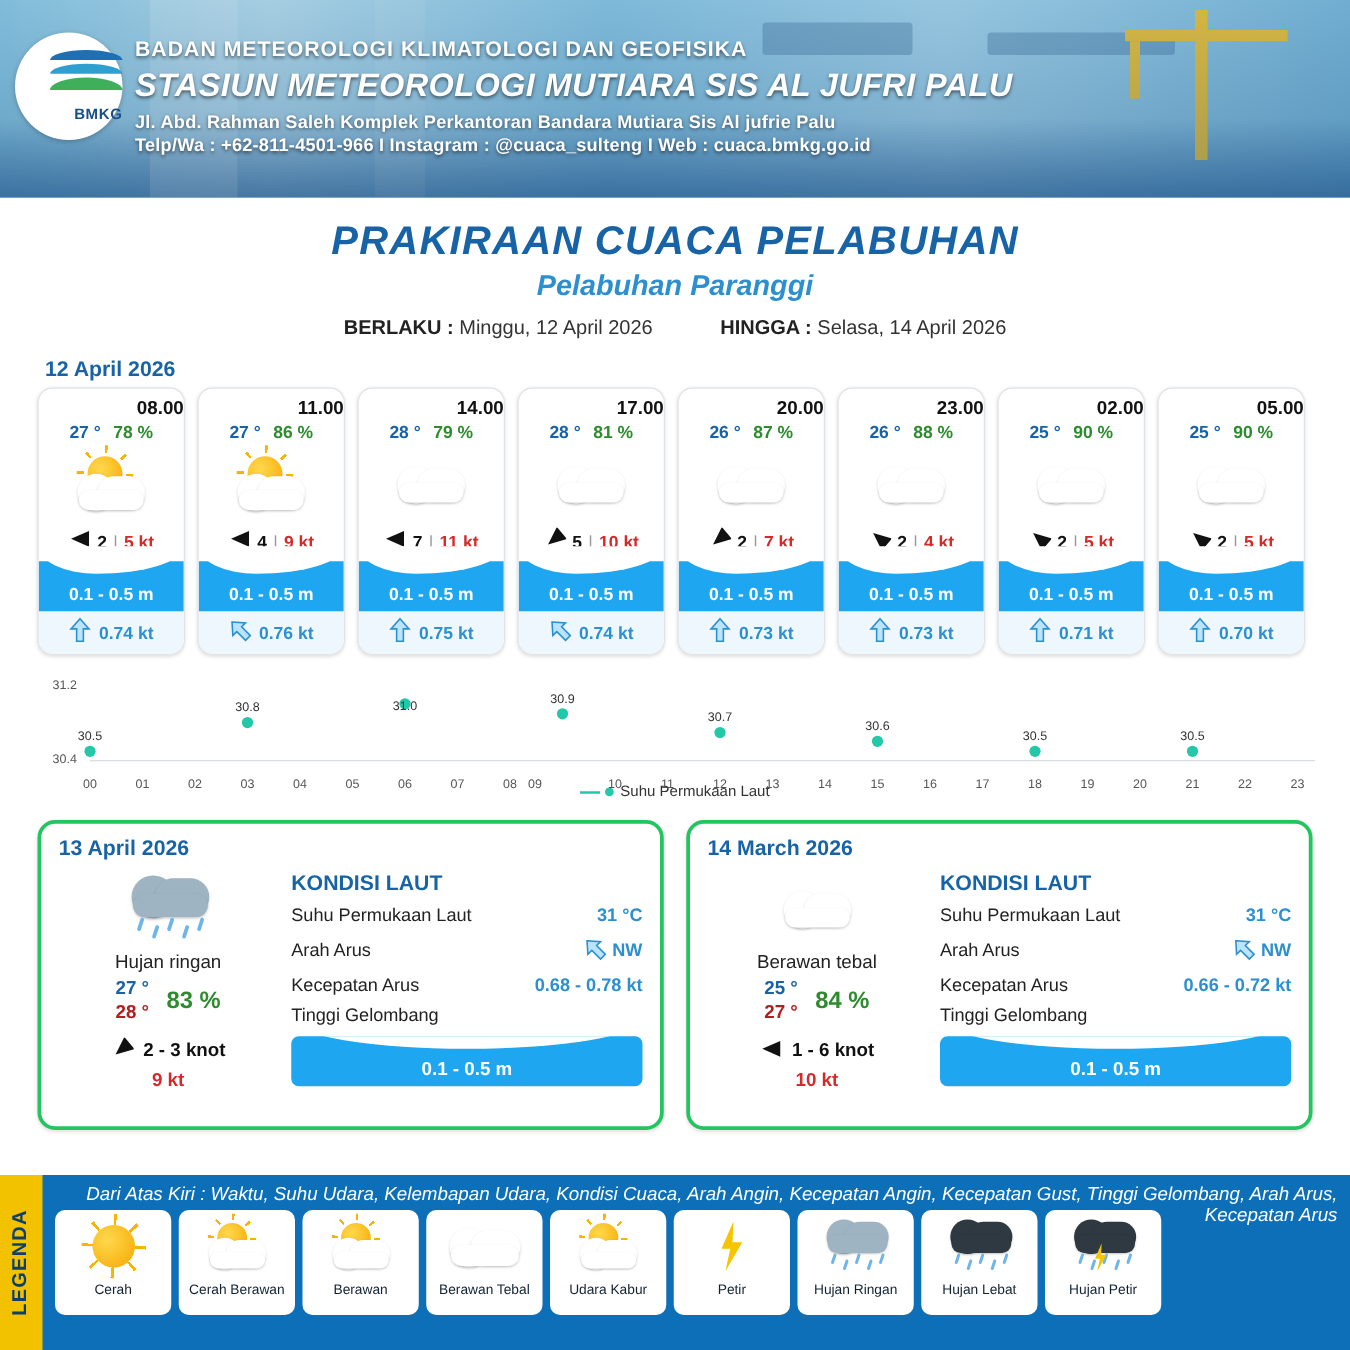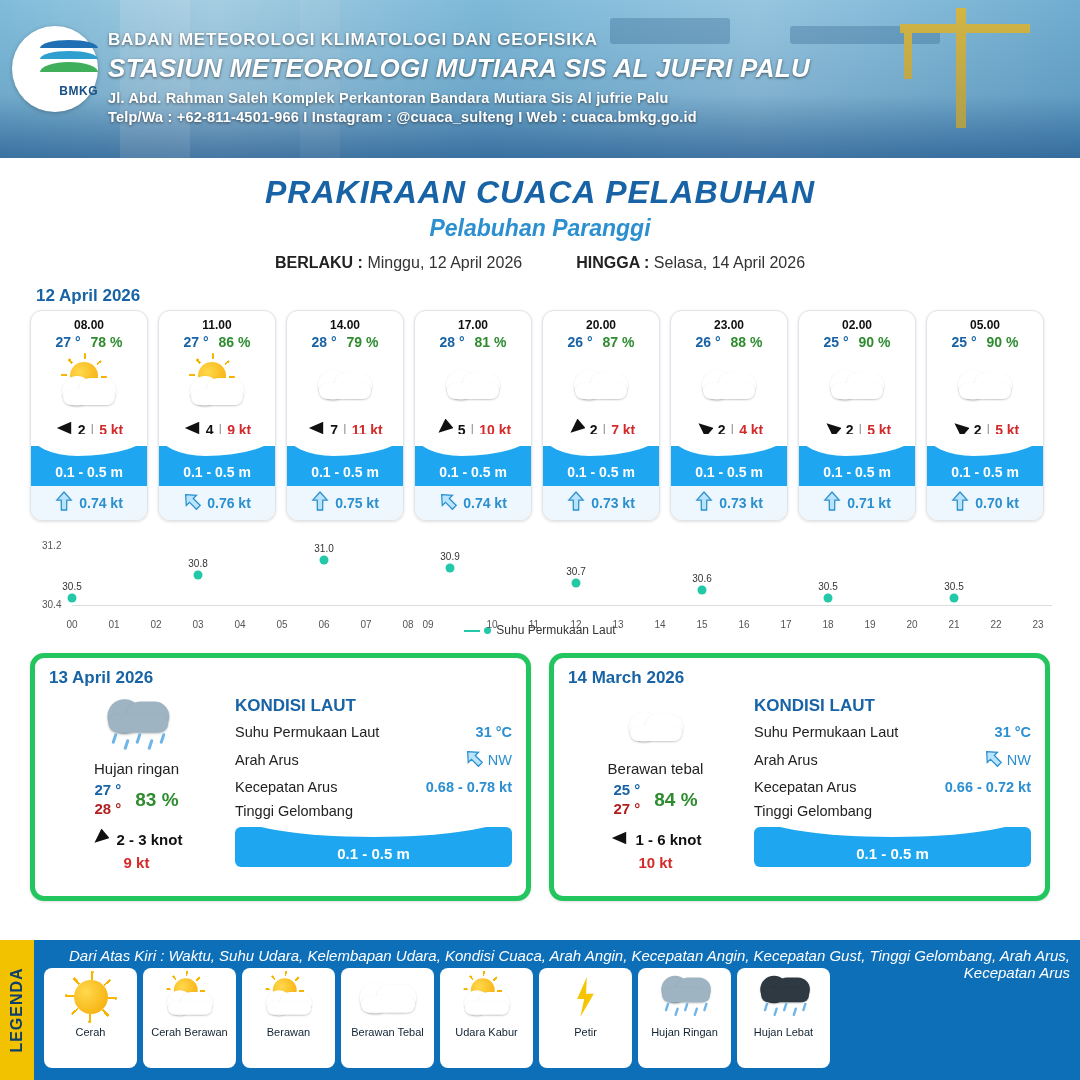--- a/index.html
+++ b/index.html
@@ -55,21 +55,21 @@
 
   .date-label { margin:14px 0 4px 36px; font-size:17px; font-weight:bold; color:#1763a6; }
 
   
   .cards { display:flex; gap:10px; padding:0 30px; }
   .card {
     width:118px; background:#fff; border:1px solid #dfe4e8; border-radius:12px;
     box-shadow:0 1px 3px rgba(0,0,0,.12);
     overflow:hidden; position:relative;
   }
-  .card .hour { text-align:center; font-size:12px; font-weight:bold; color:#111; padding:7px 0 2px; }
+  .card .hour { text-align:right; font-size:15px; font-weight:bold; color:#111; padding:7px 0 2px; }
   .card .th { display:flex; justify-content:center; gap:10px; font-size:14px; font-weight:bold; padding-bottom:3px;}
   .card .th .t { color:#1763a6; }
   .card .th .h { color:#2e8b2e; }
   .icon-box { height:62px; display:flex; align-items:center; justify-content:center; }
   .card .wind { display:flex; align-items:center; justify-content:center; gap:5px; font-size:14px; font-weight:bold; padding:4px 0 6px; }
   .card .wind .deg { color:#111; }
   .card .wind .sep { color:#999; font-weight:normal; }
   .card .wind .kt { color:#d42a2a; }
   .wave-band { position:relative; height:40px; background:#1ea7f0; }
   .wave-band:before {
@@ -89,53 +89,53 @@
   .pt { position:absolute; width:9px; height:9px; border-radius:50%; background:#22c8a8; transform:translate(-50%,-50%); }
   .ptlab { position:absolute; font-size:10px; color:#333; transform:translate(-50%,0); }
   .xlab { position:absolute; font-size:10px; color:#555; transform:translate(-50%,0); top:82px;}
   .legend-chart { text-align:center; font-size:12px; color:#333; margin-top:8px; }
   .legend-chart .dash { display:inline-block; width:16px; height:2px; background:#22c8a8; vertical-align:middle; margin-right:4px;}
   .legend-chart .dot { display:inline-block; width:7px; height:7px; border-radius:50%; background:#22c8a8; vertical-align:middle; margin-right:5px;}
 
   
   .days { display:flex; gap:18px; padding:0 30px; margin-top:6px; }
   .day {
-    flex:1; background:#fff; border:5px solid #22c55e; border-radius:14px;
+    flex:1; background:#fff; border:3px solid #22c55e; border-radius:14px;
     box-shadow:0 1px 3px rgba(0,0,0,.12); padding:10px 14px 12px; height:248px; position:relative;
   }
   .day .d-date { font-size:17px; font-weight:bold; color:#1763a6; }
   .day .left { position:absolute; left:14px; top:38px; width:175px; text-align:center; }
   .day .cond { font-size:15px; color:#222; margin-top:4px; }
   .day .temps { margin-top:4px; display:flex; align-items:center; justify-content:center; gap:14px; }
   .day .temps .tt { font-size:15px; font-weight:bold; line-height:1.25; }
   .day .temps .t1 { color:#1763a6; }
   .day .temps .t2 { color:#b02020; }
   .day .temps .hum { font-size:19px; font-weight:bold; color:#2e8b2e; }
   .day .windrow { margin-top:10px; display:flex; align-items:center; justify-content:center; gap:8px; font-size:15px; font-weight:bold; color:#111; }
   .day .windkt { margin-top:4px; font-size:15px; font-weight:bold; color:#d42a2a; text-align:center; }
   .day .right { position:absolute; left:200px; right:14px; top:38px; }
   .day .r-title { font-size:17px; font-weight:bold; color:#1763a6; margin-bottom:8px; }
   .rrow { display:flex; justify-content:space-between; align-items:center; margin-bottom:8px; font-size:14.5px; color:#222; }
   .rrow .v { color:#2b8fd0; font-weight:bold; }
-  .rrow .vnw { color:#2b8fd0; font-weight:normal; display:flex; align-items:center; gap:5px; }
+  .rrow .vnw { color:#2b8fd0; font-weight:bold; display:flex; align-items:center; gap:5px; }
   .wavechip { position:relative; height:40px; background:#1ea7f0; border-radius:6px; overflow:hidden; margin-top:4px; }
   .wavechip:before { content:""; position:absolute; top:-14px; left:0; right:0; height:24px; background:#fff; border-radius:0 0 50% 50%/0 0 100% 100%; }
   .wavechip span { position:absolute; left:0; right:0; bottom:5px; text-align:center; color:#fff; font-size:15px; font-weight:bold; }
 
   
   .legend { position:absolute; left:0; bottom:0; width:1080px; height:140px; background:#0d6fb8; }
   .legend .side {
     position:absolute; left:0; top:0; width:34px; height:140px; background:#f2c200;
     color:#0d3f6b; font-weight:bold; font-size:16px;
     display:flex; align-items:center; justify-content:center;
   }
   .legend .side span { transform:rotate(-90deg); white-space:nowrap; letter-spacing:1px;}
   .legend .note { position:absolute; left:44px; top:7px; right:10px; color:#fff; font-size:15px; font-style:italic;text-align:right; }
   .legend .items { position:absolute; left:44px; top:28px; right:6px; display:flex; gap:6px; }
-  .lg-item { width:93px; background:#fff; border-radius:8px; height:100px; position:relative; }
+  .lg-item { width:93px; background:#fff; border-radius:8px; height:84px; position:relative; }
   .lg-item .ic { height:58px; display:flex; align-items:center; justify-content:center; }
   .lg-item .nm { text-align:center; font-size:11px; color:#123; }
 
   
   .sun { width:34px; height:34px; border-radius:50%; background:radial-gradient(circle at 35% 35%, #ffd84d, #f5a800); position:relative; }
   .sun.rays:before {
     content:""; position:absolute; inset:-9px; border-radius:50%;
     background:
       conic-gradient(from 0deg, #f7b500 0 6deg, transparent 6deg 45deg,
       #f7b500 45deg 51deg, transparent 51deg 90deg,
@@ -523,21 +523,21 @@
       <div class="xlab" style="left: 842px;">19</div>
       <div class="xlab" style="left: 884px;">20</div>
       <div class="xlab" style="left: 926px;">21</div>
       <div class="xlab" style="left: 968px;">22</div>
       <div class="xlab" style="left: 1010px;">23</div>
       <div class="pt" style="left: 44px; top: 60.5px; background: rgb(34, 200, 168);"></div>
       <div class="ptlab" style="left: 44px; top: 43.5px;">30.5</div>
       <div class="pt" style="left: 170px; top: 38px; background: rgb(34, 200, 168);"></div>
       <div class="ptlab" style="left: 170px; top: 21px;">30.8</div>
       <div class="pt" style="left: 296px; top: 23px; background: rgb(34, 200, 168);"></div>
-      <div class="ptlab" style="left: 296px; top: 6px; text-align: center;">31.0</div>
+      <div class="ptlab" style="left: 296px; top: 20px; text-align: center;">31.0</div>
       <div class="pt" style="left: 422px; top: 30.5px; background: rgb(34, 200, 168);"></div>
       <div class="ptlab" style="left: 422px; top: 13.5px;">30.9</div>
       <div class="pt" style="left: 548px; top: 45.5px; background: rgb(34, 200, 168);"></div>
       <div class="ptlab" style="left: 548px; top: 28.5px;">30.7</div>
       <div class="pt" style="left: 674px; top: 53px; background: rgb(34, 200, 168);"></div>
       <div class="ptlab" style="left: 674px; top: 36px;">30.6</div>
       <div class="pt" style="left: 800px; top: 60.5px; background: rgb(34, 200, 168);"></div>
       <div class="ptlab" style="left: 800px; top: 43.5px;">30.5</div>
       <div class="pt" style="left: 926px; top: 60.5px; background: rgb(34, 200, 168);"></div>
       <div class="ptlab" style="left: 926px; top: 43.5px;">30.5</div>
@@ -771,14 +771,34 @@
               <i style="left: 0px; top: 0px;"></i>
               <i style="left: 12px; top: 6px;"></i>
               <i style="left: 24px; top: 0px;"></i>
               <i style="left: 36px; top: 6px;"></i>
               <i style="left: 48px; top: 0px;"></i>
             </div>
           </div>
         </div>
         <div class="nm">Hujan Lebat</div>
       </div>
+      <div class="lg-item">
+        <div class="ic">
+          <div style="position: relative; width: 80px; height: 58px; transform: scale(0.8);">
+            <div class="cloud mid" style="position: absolute; left: 8px; top: 0px; width: 66px; height: 36px; transform: scale(1.15); transform-origin: left top;">
+              <b class="c1" style="background: rgb(46, 57, 66);"></b>
+              <b class="c2" style="background: rgb(46, 57, 66);"></b>
+              <b class="c3" style="background: rgb(46, 57, 66);"></b>
+            </div>
+            <div class="rain" style="position: absolute; left: 16px; top: 36px; width: 60px; height: 22px;">
+              <i style="left: 0px; top: 0px;"></i>
+              <i style="left: 12px; top: 6px;"></i>
+              <i style="left: 24px; top: 0px;"></i>
+              <i style="left: 36px; top: 6px;"></i>
+              <i style="left: 48px; top: 0px;"></i>
+            </div>
+            <div class="bolt" style="position: absolute; left: 28px; top: 26px; width: 18px; height: 28px;"></div>
+          </div>
+        </div>
+        <div class="nm">Hujan Petir</div>
+      </div>
     </div>
 </div>
 
 </body></html>

